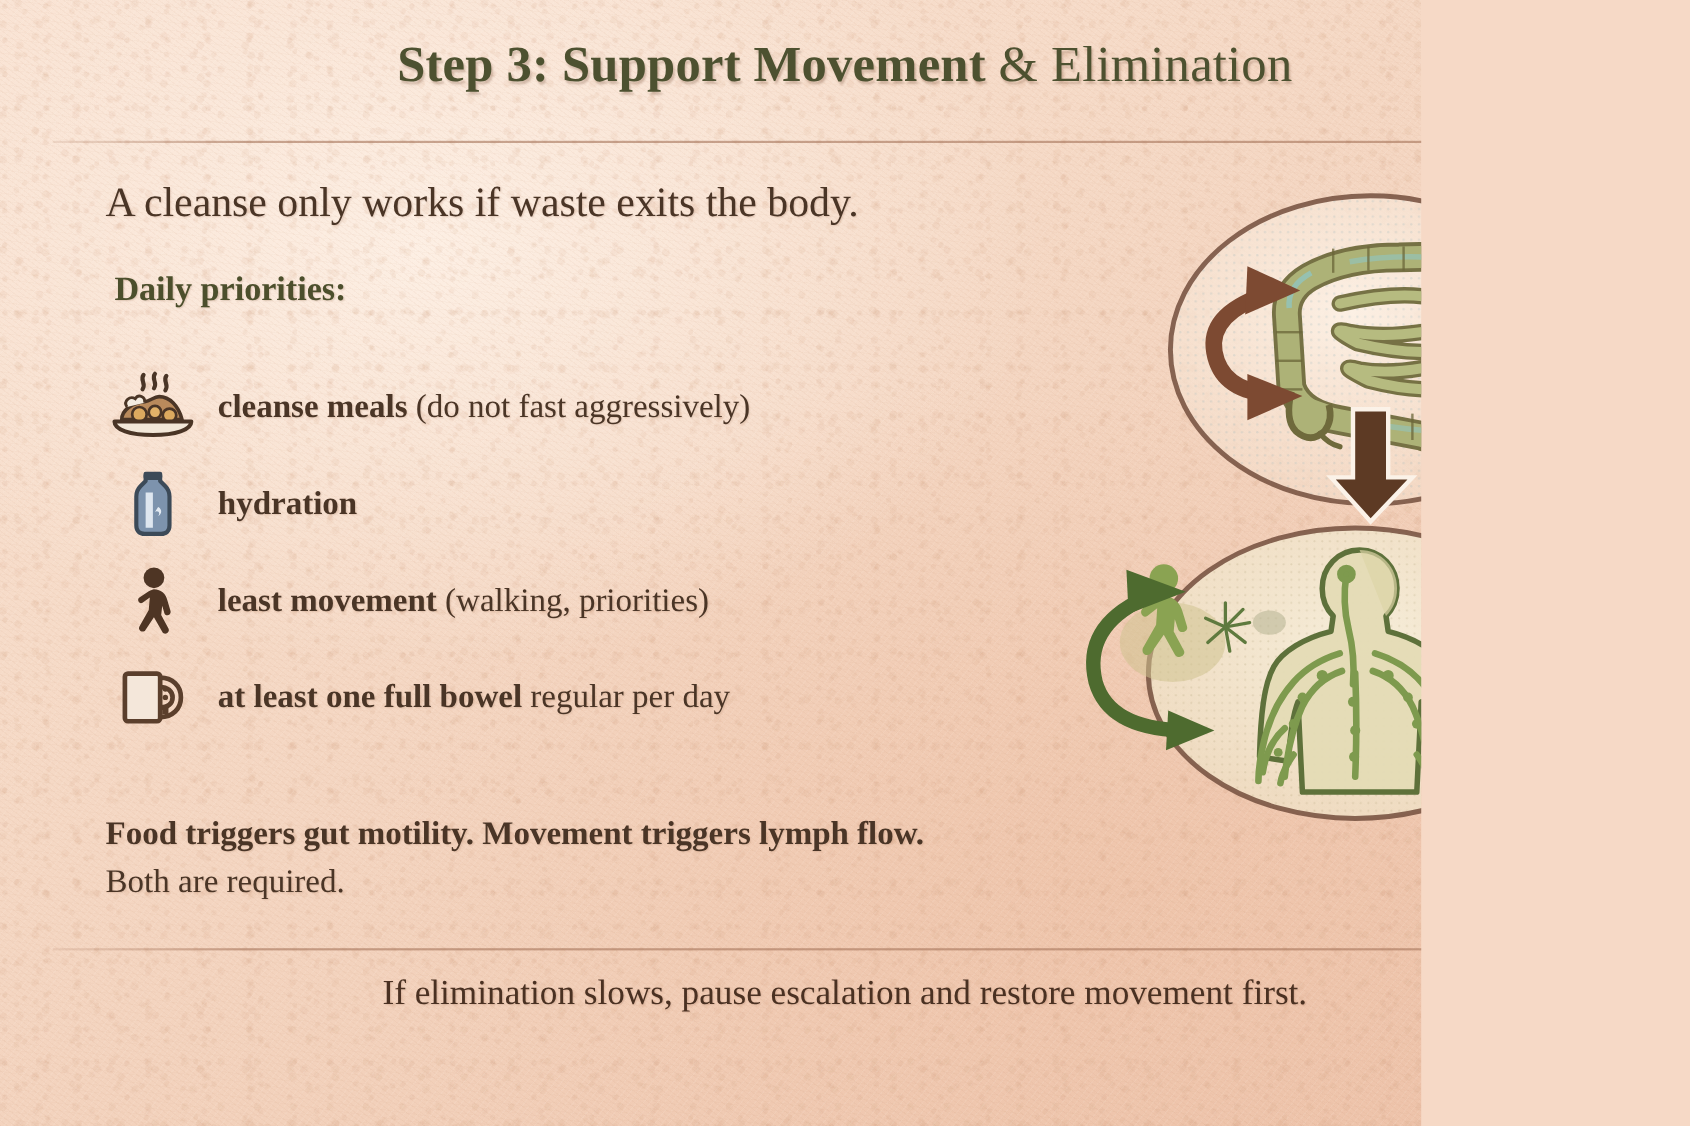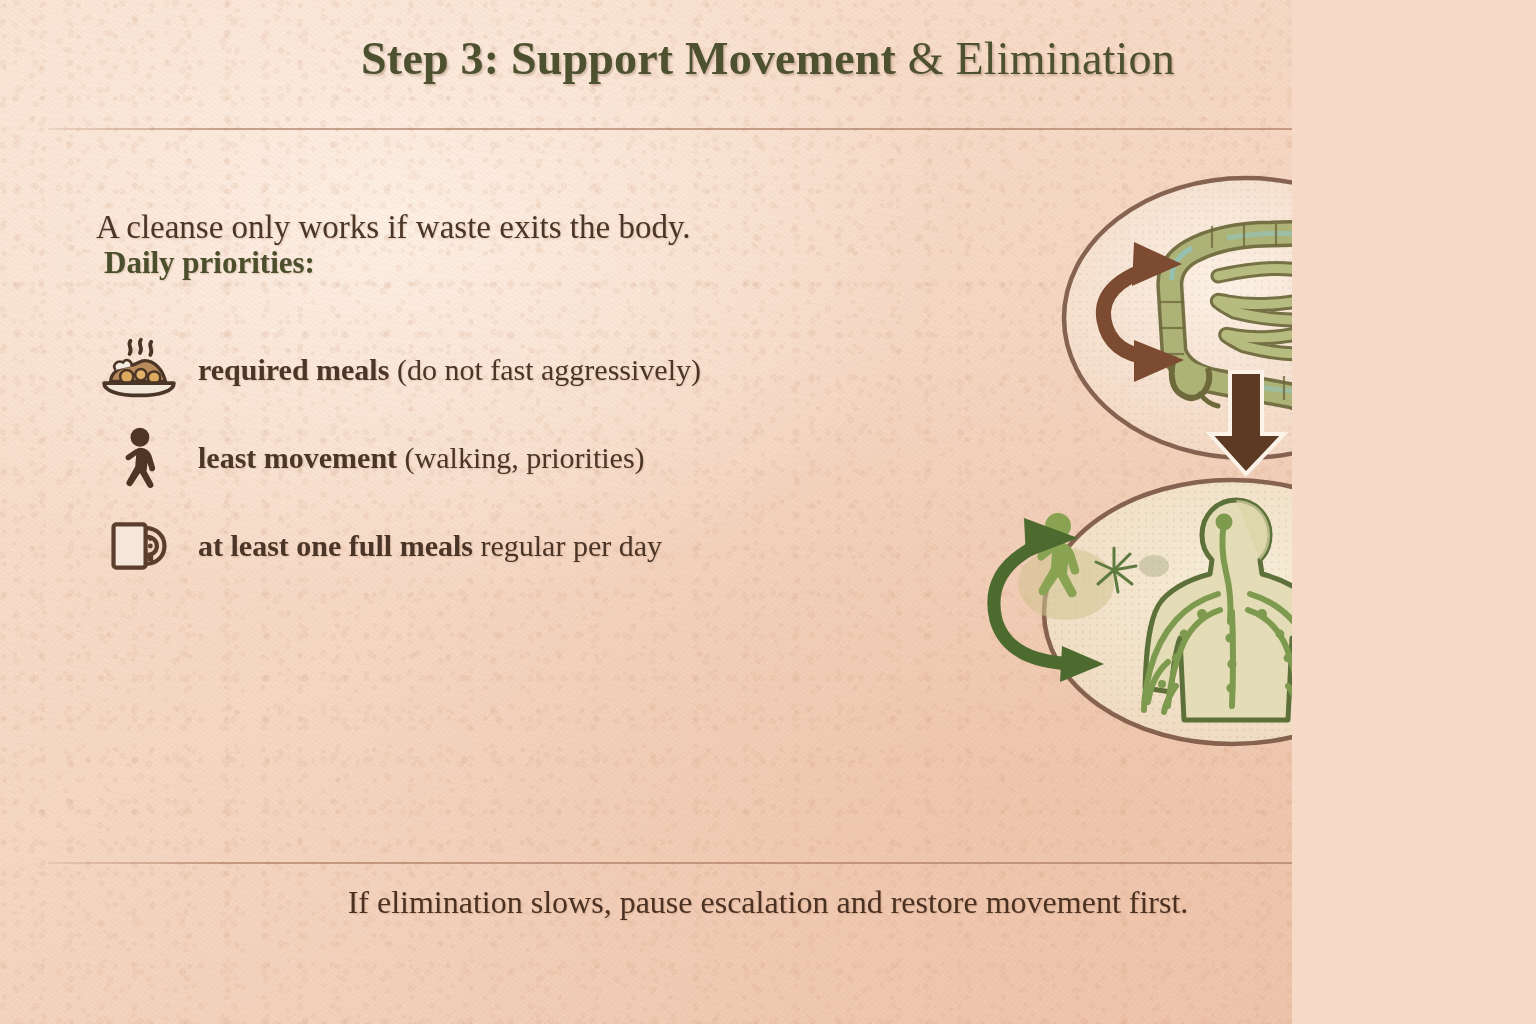--- a/index.html
+++ b/index.html
@@ -57,23 +57,22 @@
   .rule{
     position:absolute;z-index:3;height:2px;
     background:linear-gradient(to right,rgba(167,118,92,.15),rgba(167,118,92,.62) 12%,rgba(167,118,92,.62) 88%,rgba(167,118,92,.15));
   }
   #rule-top{top:128px;left:48px;width:1432px;}
   #rule-bottom{top:862px;left:48px;width:1434px;}
 
   
   #lead{
     top:162px;left:96px;width:820px;
-    font-size:33px;color:#4a3526;
+    font-size:38px;color:#4a3526;
     text-shadow:1px 1px 1.5px rgba(150,105,78,.25);
-    margin-top:47px;
   }
   #priorities-head{
     top:245px;left:104px;
     font-size:31px;font-weight:bold;color:#4c4f2c;
     text-shadow:1px 1px 1.5px rgba(140,100,72,.26);
   }
 
   #list{top:326px;left:96px;width:880px;}
   .row{position:relative;height:88px;}
   .row .ico{
@@ -133,23 +132,36 @@
             <path d="M56 5c-4 5 3 8 -1 14"></path>
           </g>
           <path d="M13 47c0-9 10-16 22-17 6-1 9-5 14-5 10 0 19 9 22 22z" fill="#b98a5c" stroke="#4a3526" stroke-width="3.5"></path>
           <circle cx="30" cy="42" r="7" fill="#dca95f" stroke="#4a3526" stroke-width="2.6"></circle>
           <circle cx="45" cy="40" r="6" fill="#e2b269" stroke="#4a3526" stroke-width="2.6"></circle>
           <circle cx="59" cy="43" r="6.5" fill="#dca95f" stroke="#4a3526" stroke-width="2.6"></circle>
           <path d="M18 35c-4-6 3-11 8-8 3-5 10-2 9 4" fill="#f4ece0" stroke="#4a3526" stroke-width="2.8"></path>
           <path d="M6 49c0 8 15 13 37 13s37-5 37-13z" fill="#f2e7d8" stroke="#4a3526" stroke-width="4" stroke-linejoin="round"></path>
         </svg>
       </div>
-      <div class="txt"><b>required meals</b><span class="reg"> (do not fast aggressively)</span></div>
+      <div class="txt"><b>cleanse meals</b><span class="reg"> (do not fast aggressively)</span></div>
     </div>
 
+    <div class="row">
+      <div class="ico">
+        <svg viewBox="0 0 86 70" width="82" height="66">
+          <g stroke="#3c4a58" stroke-width="4" stroke-linejoin="round">
+            <path d="M36 6h14v7l5 5c3 3 4 6 4 10v28c0 5-3 8-8 8H35c-5 0-8-3-8-8V28c0-4 1-7 4-10l5-5z" fill="#7d93ad"></path>
+          </g>
+          <path d="M36 24h7v34h-7z" fill="#eef4fa" opacity=".85"></path>
+          <path d="M48 38c4 2 4 7 0 9 3-4-1-6-3-4z" fill="#eef4fa" opacity=".9"></path>
+          <rect x="34" y="5" width="18" height="7" rx="3" fill="#3c4a58"></rect>
+        </svg>
+      </div>
+      <div class="txt"><b>hydration</b><span class="reg"></span></div>
+    </div>
 
     <div class="row">
       <div class="ico">
         <svg viewBox="0 0 86 70" width="82" height="66">
           <g fill="#4e3524">
             <circle cx="44" cy="13" r="10"></circle>
             <path d="M44 24c7 0 12 5 13 11l3 10c1 4-5 6-6 2l-2-7-1 9 7 13c2 4-4 7-6 3l-8-14-8 12c-2 4-8 1-6-3l9-16 1-12-7 5c-3 2-6-3-3-5l9-6c2-1 4-2 5-2z"></path>
           </g>
         </svg>
       </div>
@@ -164,24 +176,28 @@
             <path d="M50 25c7 0 12 4 12 10s-5 10-12 10"></path>
             <rect x="16" y="12" width="34" height="46" rx="3" fill="#f4e7da"></rect>
           </g>
           <g fill="#5b3f2c">
             <circle cx="55" cy="27" r="2.6"></circle>
             <circle cx="55" cy="35" r="2.6"></circle>
             <path d="M52 42h6v9h-6z" rx="2"></path>
           </g>
         </svg>
       </div>
-      <div class="txt"><b>at least one full meals</b><span class="reg"> regular per day</span></div>
+      <div class="txt"><b>at least one full bowel</b><span class="reg"> regular per day</span></div>
     </div>
   </div>
 
+  <div id="summary" class="layer">
+    <div class="b">Food triggers gut motility. Movement triggers lymph flow.</div>
+    <div>Both are required.</div>
+  </div>
 
   <div class="rule" id="rule-bottom"></div>
 
   <div id="footer" class="layer">If elimination slows, pause escalation and restore movement first.</div>
 
   <div id="fig-gut" class="layer">
     <svg class="figsvg" viewBox="0 0 444 320">
       <defs>
         <pattern id="dots1" width="7" height="7" patternUnits="userSpaceOnUse">
           <circle cx="2" cy="2" r="1.1" fill="#7fa8b4" opacity=".35"></circle>

